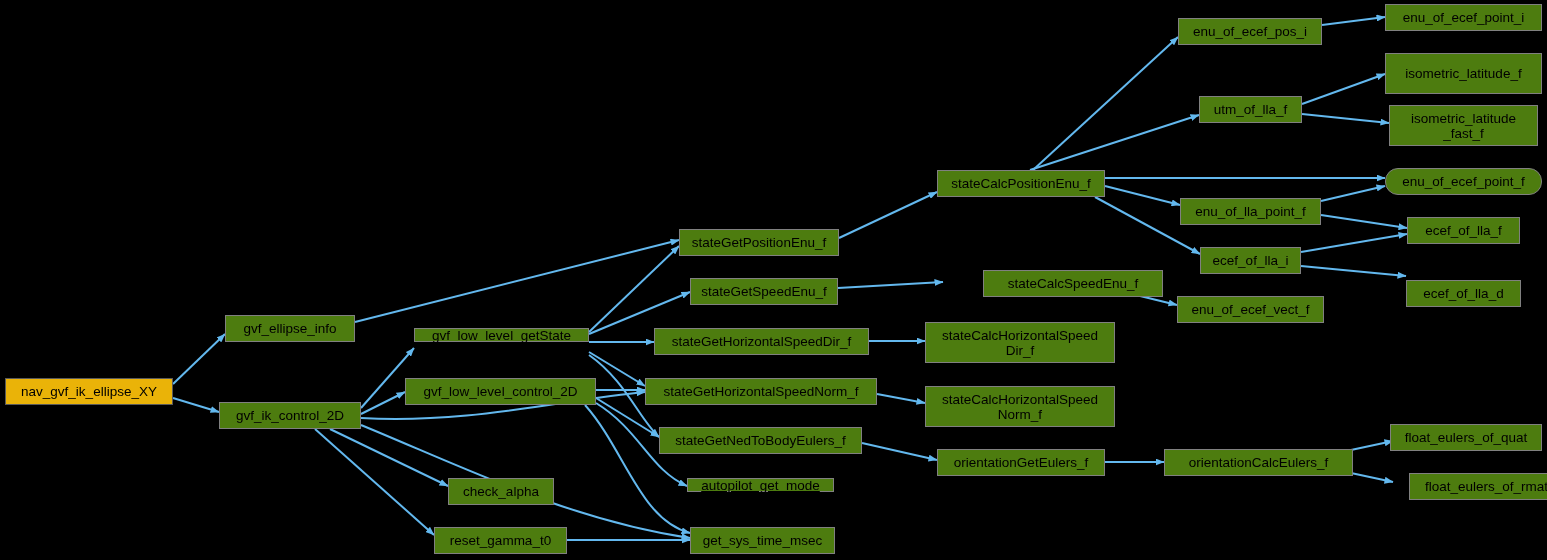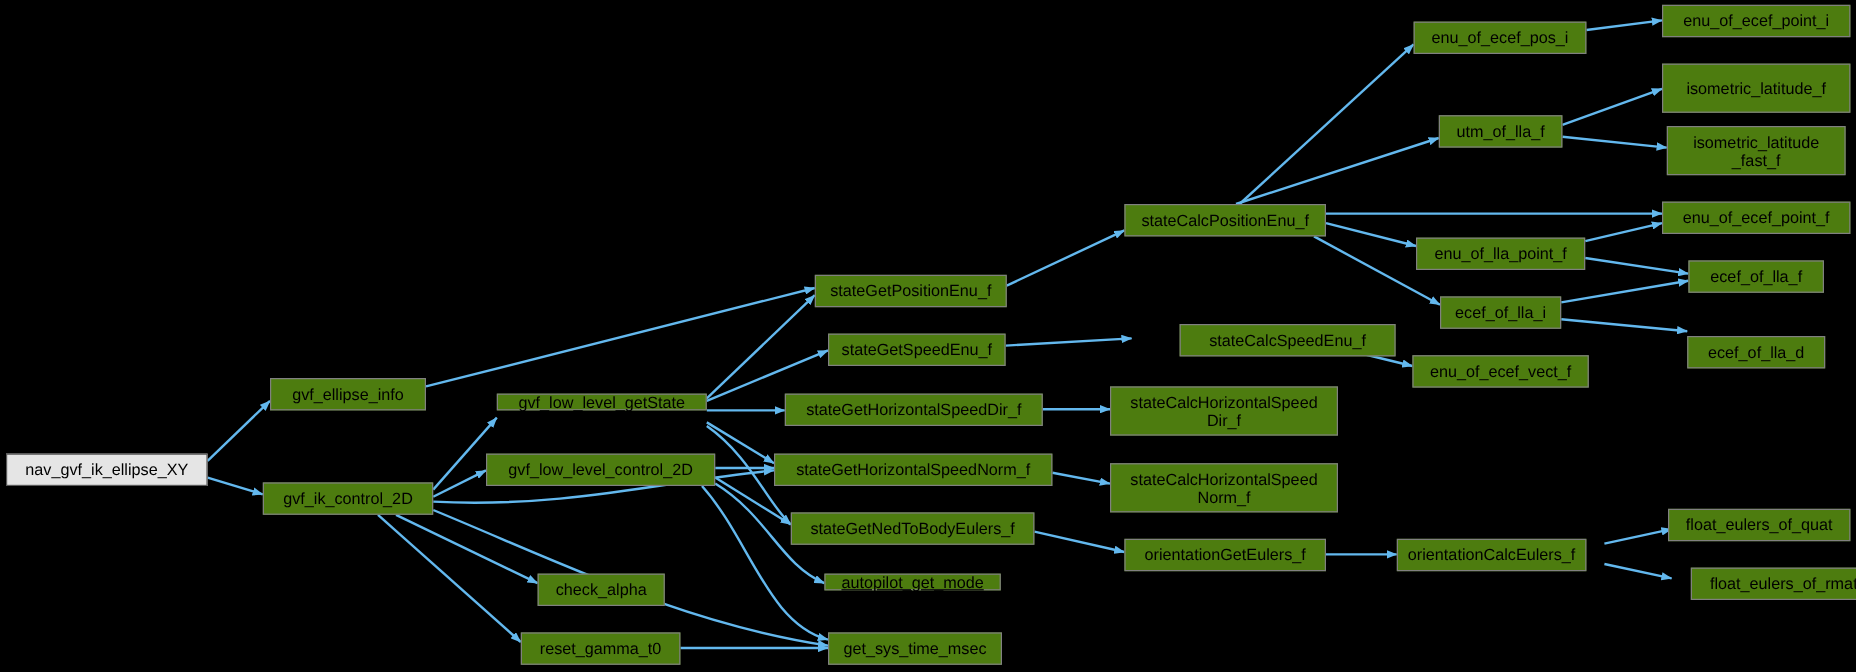--- a/index.html
+++ b/index.html
@@ -32,21 +32,21 @@
     justify-content: center;
     text-align: center;
     color: #000000;
     font-size: 13.5px;
     line-height: 15px;
     letter-spacing: 0px;
     white-space: pre;
     z-index: 3;
   }
   .node.highlight {
-    background: #e5e5e5;
+    background: #eab308;
     border: 1px solid #5a5a5a;
   }
 </style>
 </head>
 <body>
 
 <div id="graph-root">
   <svg class="edges" viewBox="0 0 1547 560">
     <defs>
       <marker id="arrowhead" markerWidth="9" markerHeight="7" refX="8.5" refY="3.5" orient="auto" markerUnits="userSpaceOnUse">
@@ -116,24 +116,24 @@
       <div class="node" style="left: 925px; top: 322px; width: 190px; height: 41px;"><span>stateCalcHorizontalSpeed
 Dir_f</span></div>
       <div class="node" style="left: 925px; top: 386px; width: 190px; height: 41px;"><span>stateCalcHorizontalSpeed
 Norm_f</span></div>
       <div class="node" style="left: 937px; top: 449px; width: 168px; height: 27px;"><span>orientationGetEulers_f</span></div>
       <div class="node" style="left: 1178px; top: 18px; width: 144px; height: 27px;"><span>enu_of_ecef_pos_i</span></div>
       <div class="node" style="left: 1199px; top: 96px; width: 103px; height: 27px;"><span>utm_of_lla_f</span></div>
       <div class="node" style="left: 1180px; top: 198px; width: 141px; height: 27px;"><span>enu_of_lla_point_f</span></div>
       <div class="node" style="left: 1200px; top: 247px; width: 101px; height: 27px;"><span>ecef_of_lla_i</span></div>
       <div class="node" style="left: 1177px; top: 296px; width: 147px; height: 27px;"><span>enu_of_ecef_vect_f</span></div>
-      <div class="node" style="left: 1164px; top: 449px; width: 158px; height: 27px;"><span>orientationCalcEulers_f</span></div>
+      <div class="node" style="left: 1164px; top: 449px; width: 189px; height: 27px;"><span>orientationCalcEulers_f</span></div>
       <div class="node" style="left: 1385px; top: 4px; width: 157px; height: 27px;"><span>enu_of_ecef_point_i</span></div>
       <div class="node" style="left: 1385px; top: 53px; width: 157px; height: 41px;"><span>isometric_latitude_f</span></div>
       <div class="node" style="left: 1389px; top: 105px; width: 149px; height: 41px;"><span>isometric_latitude
 _fast_f</span></div>
-      <div class="node" style="left: 1385px; top: 168px; width: 157px; height: 27px;"><span>enu_of_ecef_point_f</span></div>
+      <div class="node" style="left: 1385px; top: 168px; width: 157px; height: 27px; border-radius: 13px;"><span>enu_of_ecef_point_f</span></div>
       <div class="node" style="left: 1407px; top: 217px; width: 113px; height: 27px;"><span>ecef_of_lla_f</span></div>
       <div class="node" style="left: 1406px; top: 280px; width: 115px; height: 27px;"><span>ecef_of_lla_d</span></div>
       <div class="node" style="left: 1390px; top: 424px; width: 152px; height: 27px;"><span>float_eulers_of_quat</span></div>
       <div class="node" style="left: 1388px; top: 473px; width: 155px; height: 27px; margin-left: 21px;"><span>float_eulers_of_rmat</span></div>
     </div>
 </div>
 
 </body></html>

